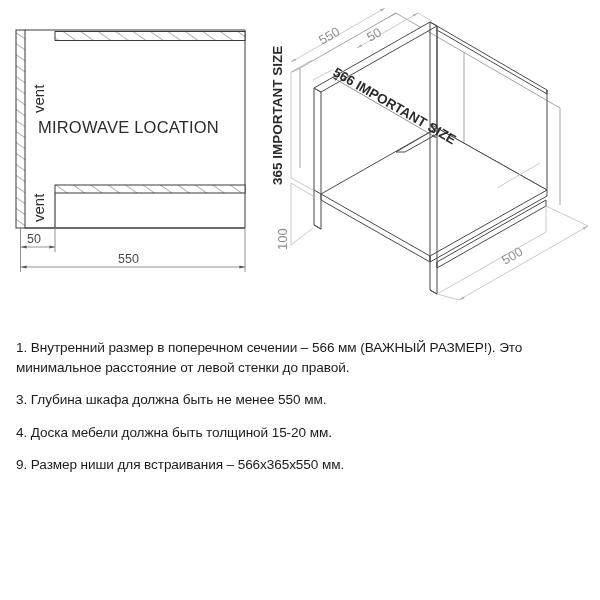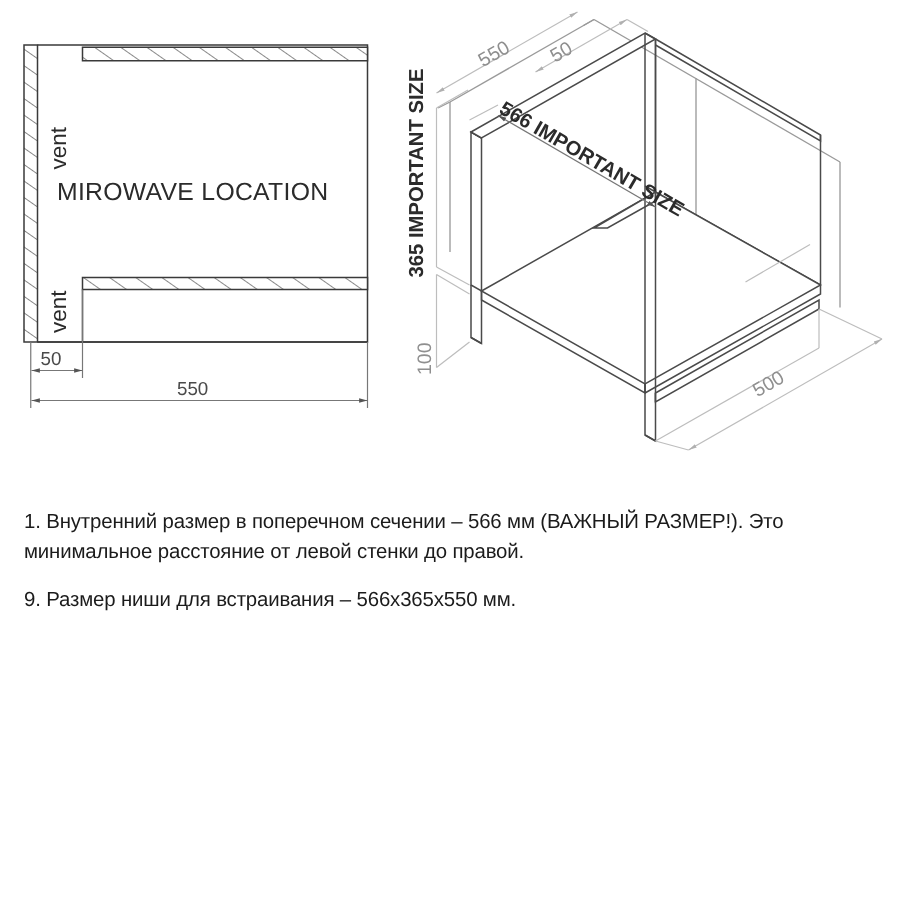--- a/index.html
+++ b/index.html
@@ -225,14 +225,16 @@
       </g>
 
       <line class="dim-light" x1="497" y1="188" x2="540" y2="163"></line>
     </g>
 
   </svg>
 </div>
 
 <div class="notes">
   <p class="note">1. Внутренний размер в поперечном сечении – 566 мм (ВАЖНЫЙ РАЗМЕР!). Это минимальное расстояние от левой стенки до правой.</p>
+  <p class="note">3. Глубина шкафа должна быть не менее 550 мм.</p>
+  <p class="note">4. Доска мебели должна быть толщиной 15-20 мм.</p>
   <p class="note">9. Размер ниши для встраивания – 566x365x550 мм.</p>
 </div>
 
 </body></html>

